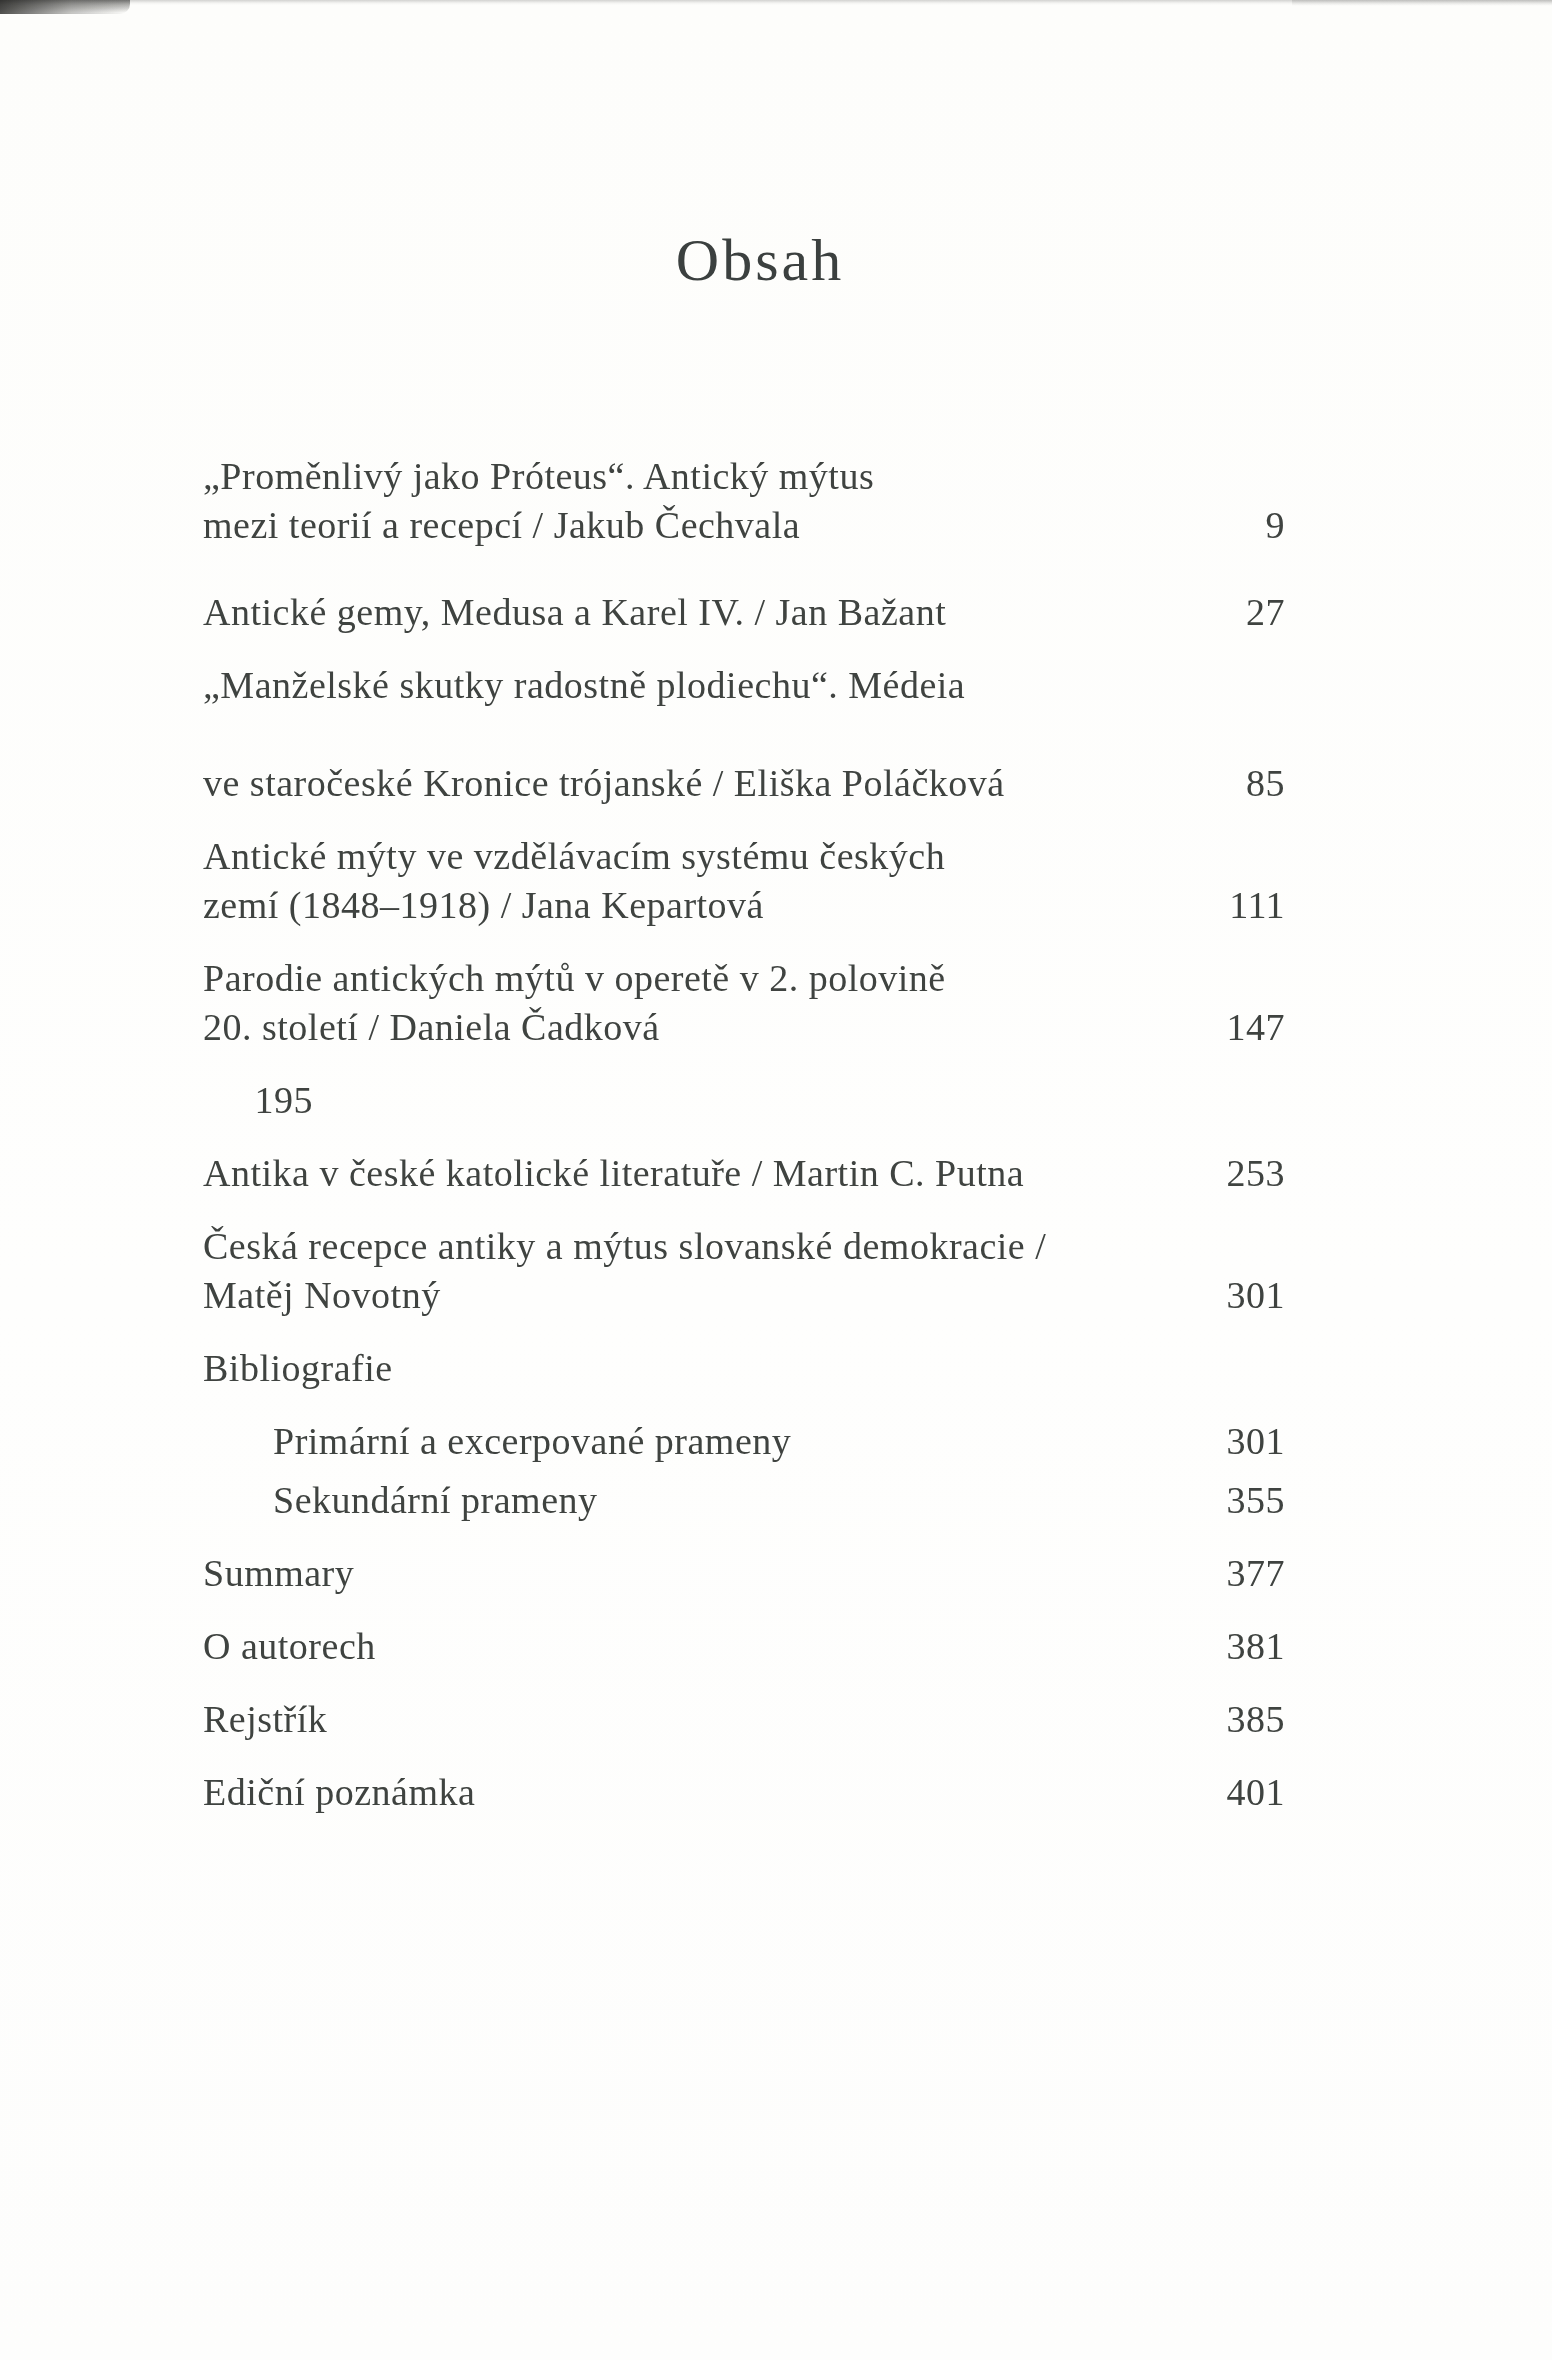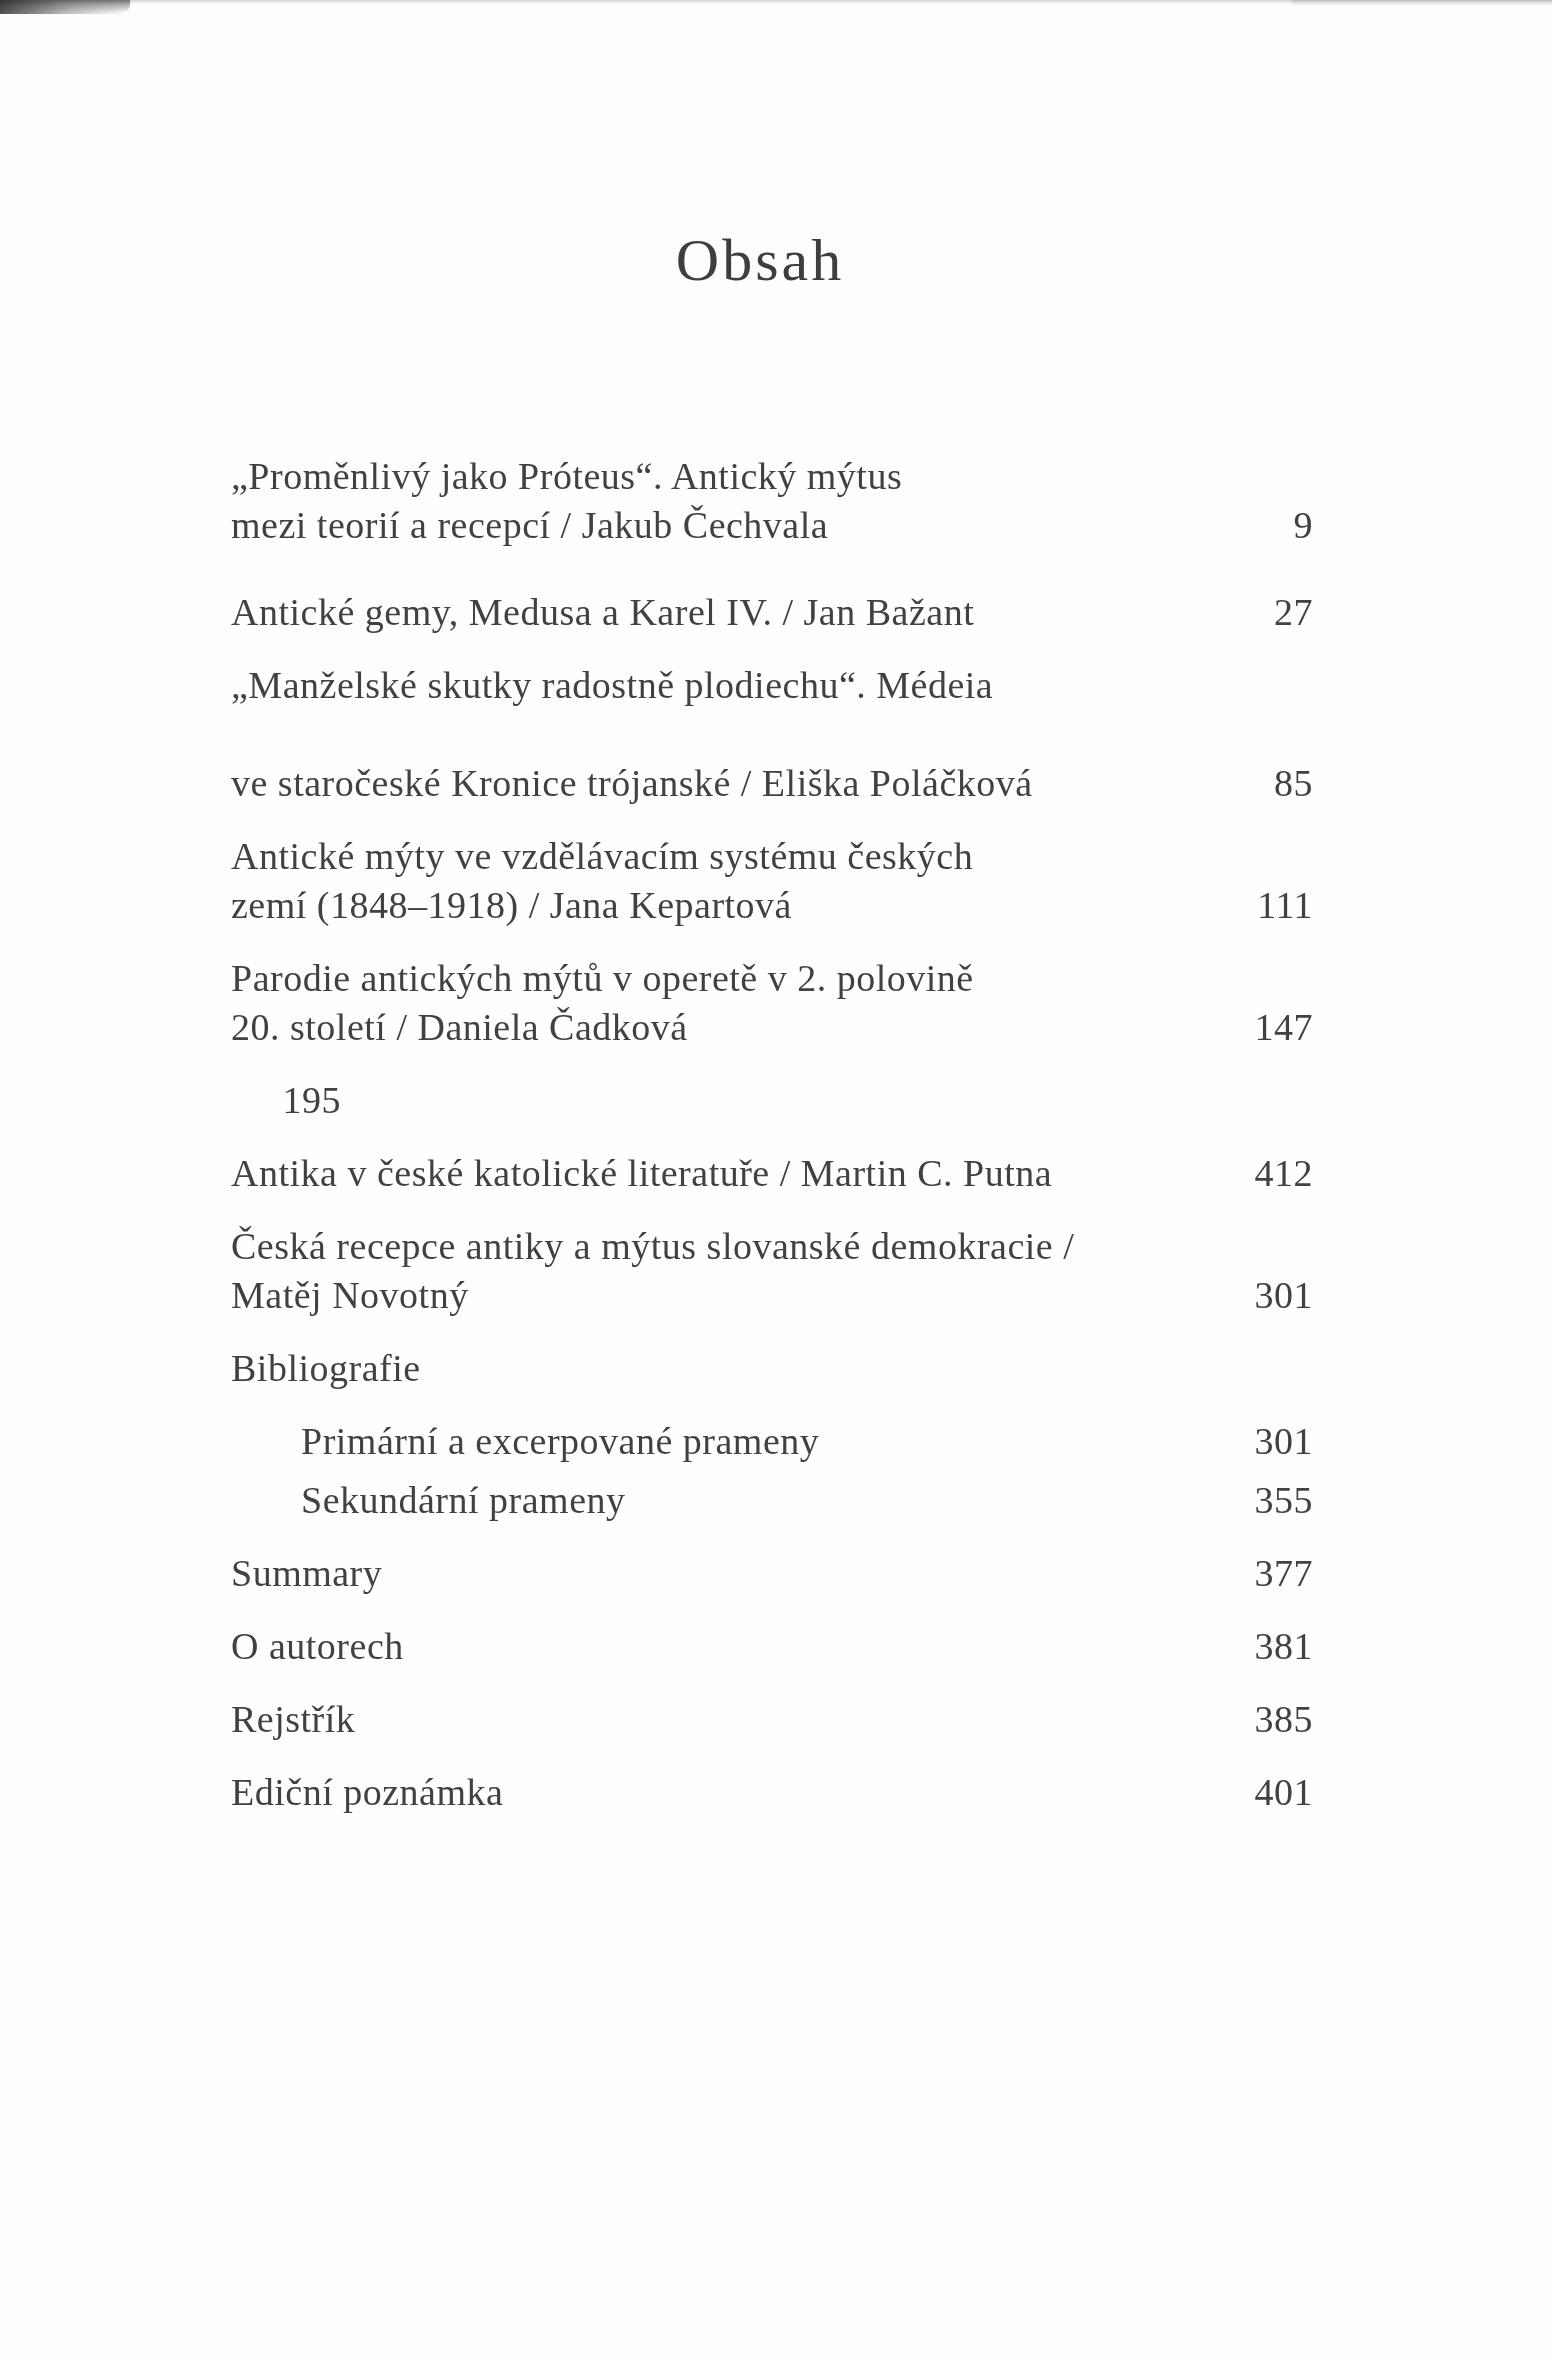--- a/index.html
+++ b/index.html
@@ -46,21 +46,20 @@
     font-size: 60px;
     line-height: 62px;
     letter-spacing: 3px;
     color: #3b403f;
   }
   .toc {
     position: absolute;
     top: 452px;
     left: 203px;
     width: 1082px;
-    margin-left: 28px;
   }
   .entry {
     display: flex;
     justify-content: space-between;
     align-items: flex-end;
     margin-bottom: 24px;
     font-size: 38px;
     line-height: 49px;
     letter-spacing: 0.5px;
   }
@@ -120,21 +119,21 @@
 20. století / Daniela Čadková</div>
       <div class="entry-page">147</div>
     </div>
 
     <div class="entry">
       <div class="entry-page">195</div>
     </div>
 
     <div class="entry">
       <div class="entry-text">Antika v české katolické literatuře / Martin C. Putna</div>
-      <div class="entry-page">412</div>
+      <div class="entry-page">253</div>
     </div>
 
     <div class="entry">
       <div class="entry-text">Česká recepce antiky a mýtus slovanské demokracie /
 Matěj Novotný</div>
       <div class="entry-page">301</div>
     </div>
 
 
     <div class="entry">

